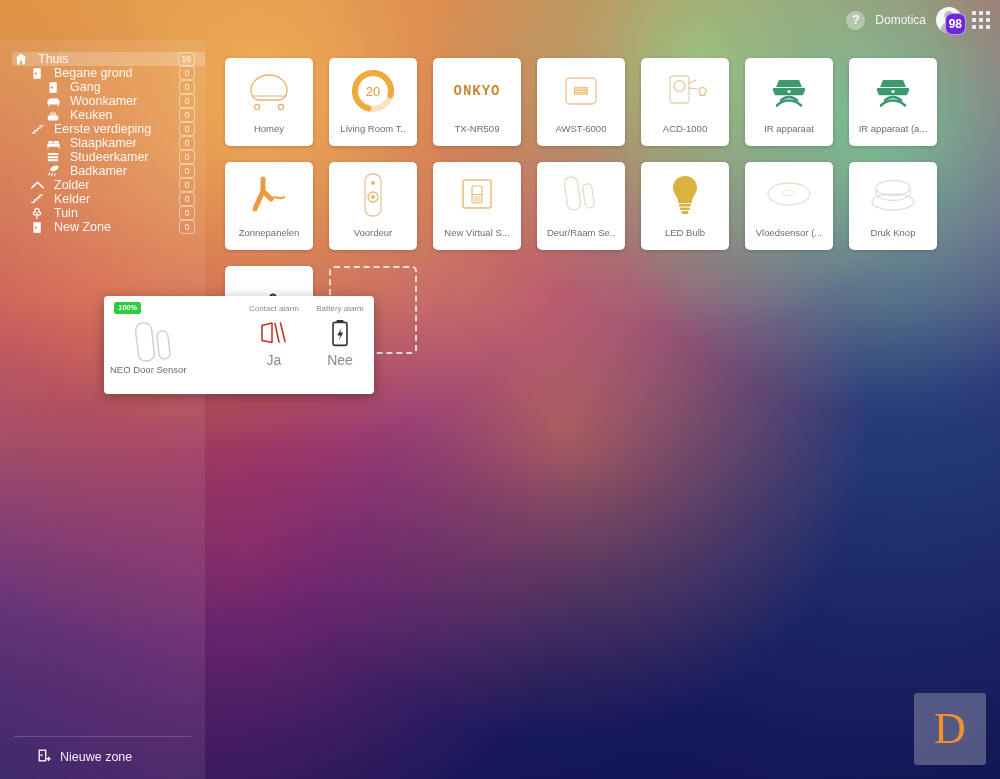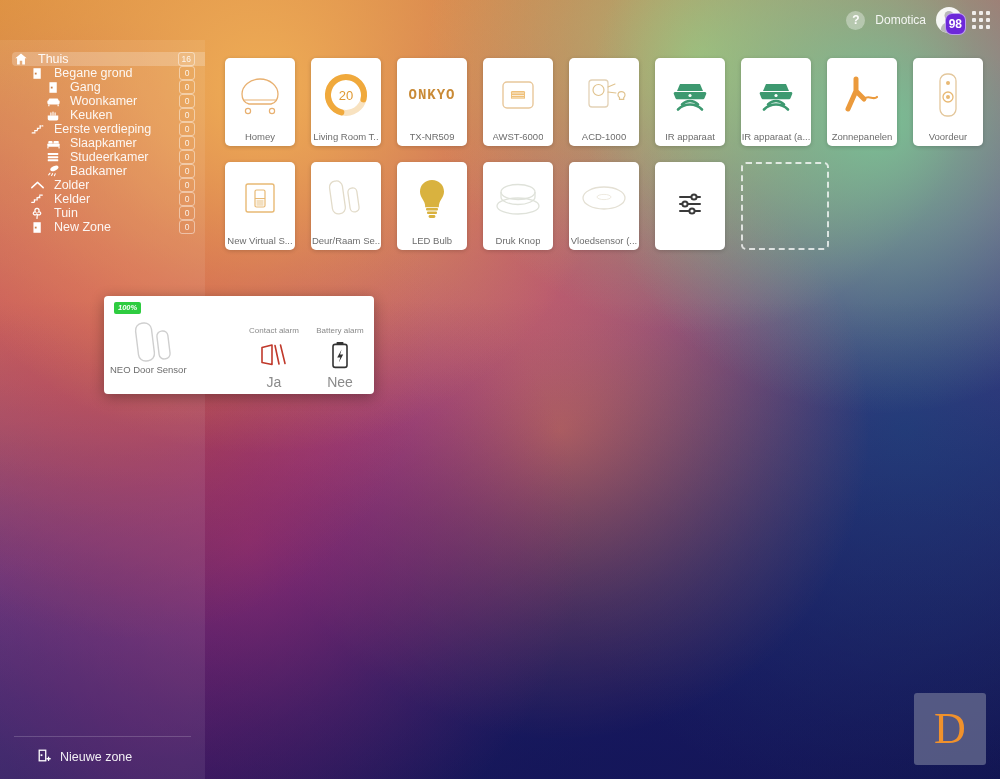--- a/index.html
+++ b/index.html
@@ -164,28 +164,28 @@
   
   .content {
     position: absolute; top: 40px; left: 205px; right: 0; bottom: 0;
     padding: 18px 0 0 20px;
     z-index: 10;
   }
   .tile-grid {
     display: flex; flex-wrap: wrap; gap: 0px;
   }
   .tile {
-    width: 70px; height: 88px;
+    width: 88px; height: 88px;
     margin: 0 16px 16px 0;
     background: #fff;
     border-radius: 5px;
     box-shadow: 0 1px 4px rgba(0,0,0,0.18);
     display: flex; flex-direction: column;
     align-items: center; justify-content: flex-end;
-    padding-bottom: 4px;
+    padding-bottom: 12px;
     cursor: pointer;
     position: relative;
     overflow: hidden;
   }
   .tile-art {
     flex: 1;
     width: 100%;
     display: flex; align-items: center; justify-content: center;
   }
   .tile-label {
@@ -241,21 +241,21 @@
   }
   .popup-caps {
     position: absolute; right: 8px; top: 8px;
     display: flex; gap: 14px;
   }
   .cap {
     width: 52px;
     display: flex; flex-direction: column; align-items: center; gap: 4px;
   }
   .cap-title {
-    font-size: 8px; color: #8a8a8a; text-align: center; line-height: 1.2; margin-top: 22px;
+    font-size: 8px; color: #8a8a8a; text-align: center; line-height: 1.2;
   }
   .cap-art { height: 30px; display: flex; align-items: center; justify-content: center; }
   .cap-value { font-size: 14px; color: #8a8a8a; }
 
   
   .d-logo {
     position: absolute; right: 14px; bottom: 14px;
     width: 72px; height: 72px;
     background: rgba(97,102,140,0.82);
     border-radius: 3px;
@@ -567,36 +567,36 @@
         <path d="M15 3c7 0 12 5.2 12 11.6 0 5-3 7.6-4.4 11-.6 1.5-.8 3.2-.8 4.6H8.2c0-1.4-.2-3.1-.8-4.6C6 22.2 3 19.6 3 14.6 3 8.2 8 3 15 3z" fill="#d9b23f"></path>
         <rect x="9" y="31" width="12" height="2.6" rx="1" fill="#d9b23f"></rect>
         <rect x="10" y="34.6" width="10" height="2.4" rx="1" fill="#d9b23f"></rect>
         <rect x="11.6" y="38" width="6.8" height="3" rx="1.4" fill="#d9b23f"></rect>
             </svg>
           </div>
           <div class="tile-label">LED Bulb</div>
         </div>
         <div class="tile">
           <div class="tile-art">
+            <svg width="50" height="34" viewBox="0 0 50 34">
+        <ellipse cx="25" cy="16" rx="21" ry="11" fill="none" stroke="#e4e0d4" stroke-width="1.3"></ellipse>
+        <ellipse cx="25" cy="15" rx="7" ry="2.6" fill="none" stroke="#ece8dc" stroke-width="0.9"></ellipse>
+            </svg>
+          </div>
+          <div class="tile-label">Vloedsensor (...</div>
+        </div>
+        <div class="tile">
+          <div class="tile-art">
             <svg width="50" height="40" viewBox="0 0 50 40">
         <ellipse cx="25" cy="13" rx="17" ry="7.5" fill="none" stroke="#dfe2da" stroke-width="1.3"></ellipse>
         <path d="M8 13v5c0 4 7.6 7.5 17 7.5s17-3.5 17-7.5v-5" fill="none" stroke="#dfe2da" stroke-width="1.3"></path>
         <ellipse cx="25" cy="27" rx="21" ry="8" fill="none" stroke="#dfe2da" stroke-width="1.3"></ellipse>
             </svg>
           </div>
           <div class="tile-label">Druk Knop</div>
-        </div>
-        <div class="tile">
-          <div class="tile-art">
-            <svg width="50" height="34" viewBox="0 0 50 34">
-        <ellipse cx="25" cy="16" rx="21" ry="11" fill="none" stroke="#e4e0d4" stroke-width="1.3"></ellipse>
-        <ellipse cx="25" cy="15" rx="7" ry="2.6" fill="none" stroke="#ece8dc" stroke-width="0.9"></ellipse>
-            </svg>
-          </div>
-          <div class="tile-label">Vloedsensor (...</div>
         </div>
         <div class="tile">
           <div class="tile-art">
             <svg width="26" height="26" viewBox="0 0 26 26">
         <path d="M3 6h20M3 13h20M3 20h20" stroke="#3a3a3a" stroke-width="2" stroke-linecap="round"></path>
         <circle cx="17" cy="6" r="2.6" fill="#fff" stroke="#3a3a3a" stroke-width="2"></circle>
         <circle cx="8" cy="13" r="2.6" fill="#fff" stroke="#3a3a3a" stroke-width="2"></circle>
         <circle cx="15" cy="20" r="2.6" fill="#fff" stroke="#3a3a3a" stroke-width="2"></circle>
             </svg>
           </div>

